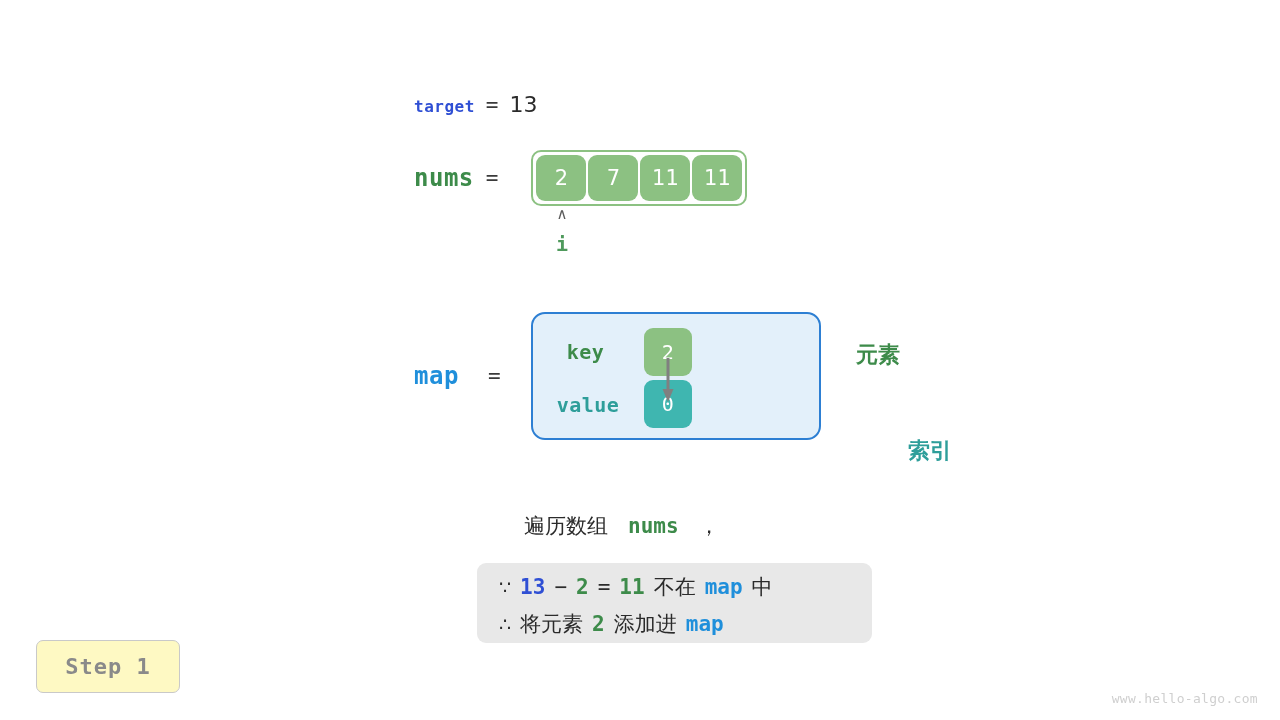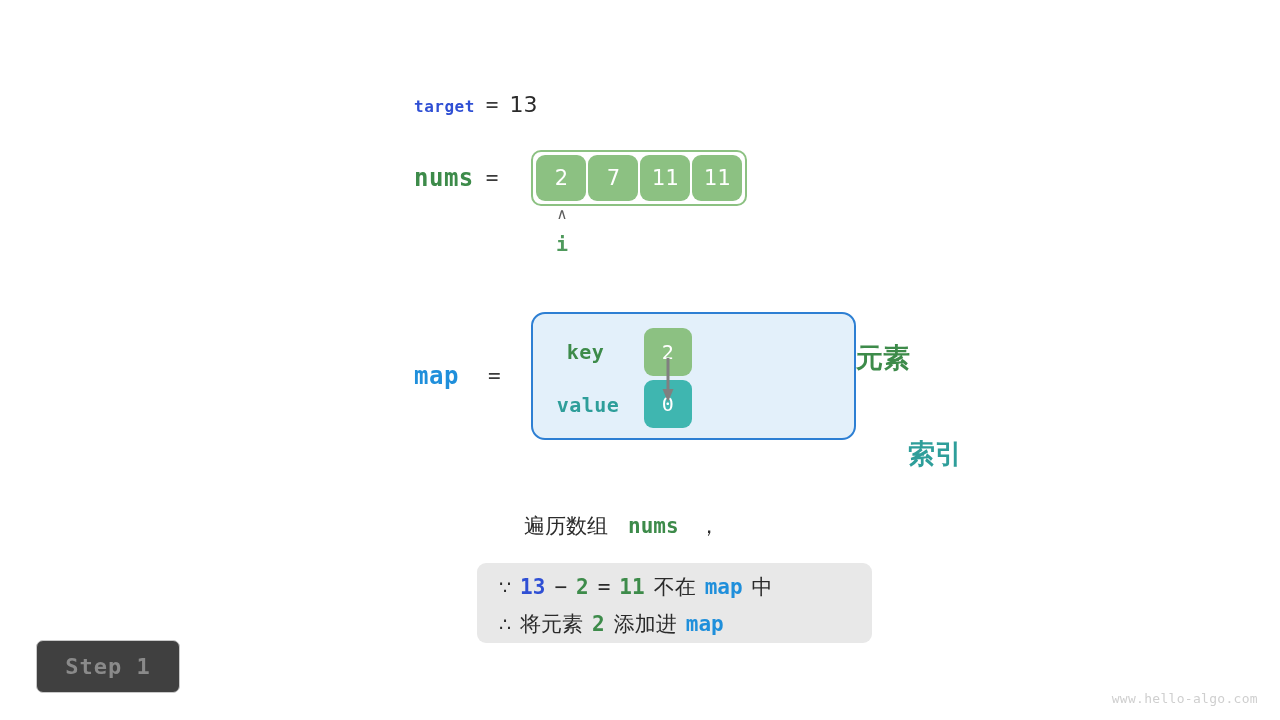--- a/index.html
+++ b/index.html
@@ -122,21 +122,21 @@
   }
   .map-eq {
     font-family: "DejaVu Sans Mono", "Liberation Mono", monospace;
     font-size: 21px;
     color: #3a3a3a;
     margin-left: 12px;
     margin-right: 30px;
   }
   .map-box {
     position: relative;
-    width: 325px;
+    width: 290px;
     height: 128px;
     background: #e3f0fa;
     border: 2px solid #2d7fd3;
     border-radius: 14px;
     box-sizing: border-box;
   }
   .kv-label {
     position: absolute;
     font-family: "DejaVu Sans Mono", "Liberation Mono", monospace;
     font-size: 20px;
@@ -181,21 +181,21 @@
     top: 44px;
     width: 16px;
     height: 46px;
     z-index: 5;
   }
 
   
   .legend {
     position: absolute;
     font-family: Liberation Serif, serif;
-    font-size: 27px;
+    font-size: 22px;
     font-weight: bold;
   }
   .legend-element {
     left: 856px;
     top: 340px;
     color: #3d8b4a;
   }
   .legend-index {
     left: 908px;
     top: 392px;
@@ -268,21 +268,21 @@
 
   
   .step-badge {
     position: absolute;
     left: 36px;
     top: 640px;
     width: 144px;
     height: 53px;
     border: 1px solid #c9c9c9;
     border-radius: 7px;
-    background: #404040;
+    background: #fef9c3;
     display: flex;
     align-items: center;
     justify-content: center;
     font-family: "DejaVu Sans Mono", "Liberation Mono", monospace;
     font-size: 22px;
     font-weight: bold;
     color: #8a8a8a;
     letter-spacing: 1px;
     box-sizing: border-box;
   }

